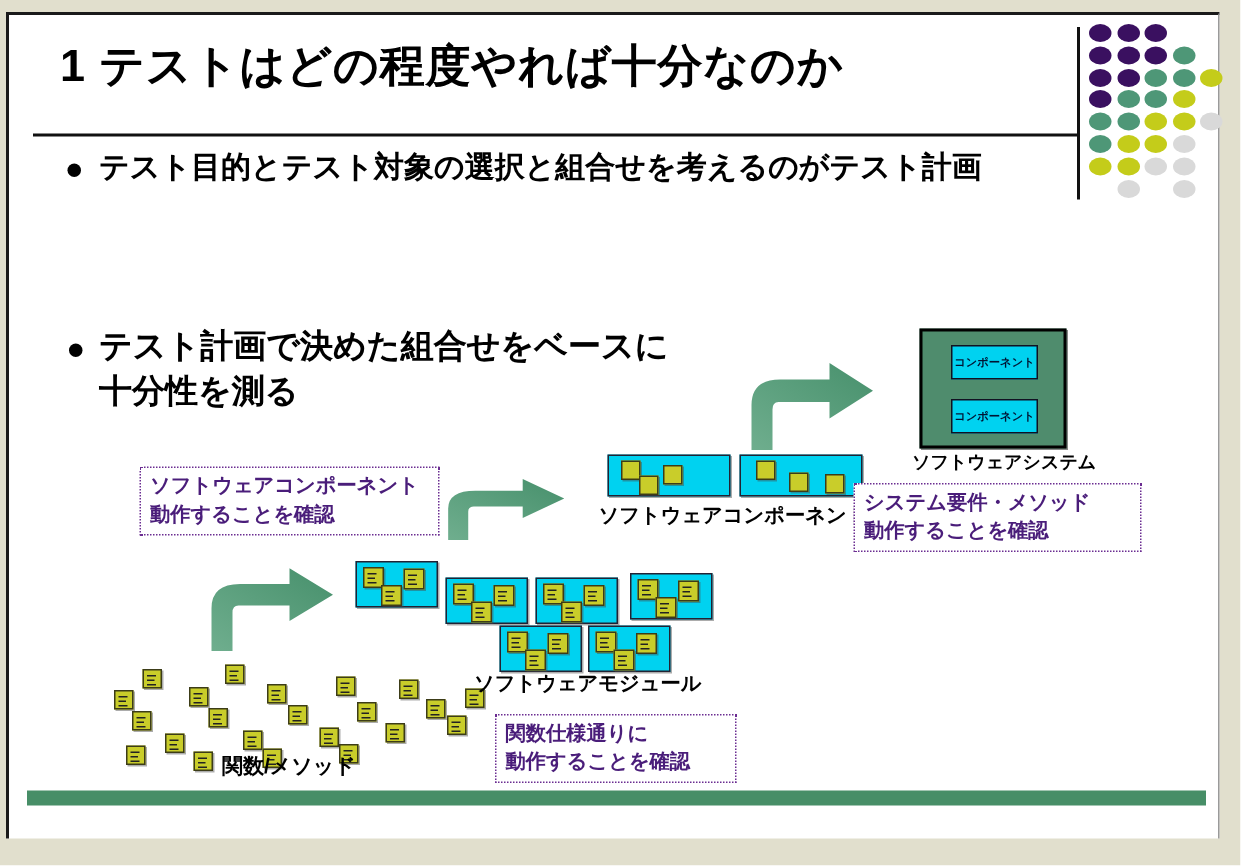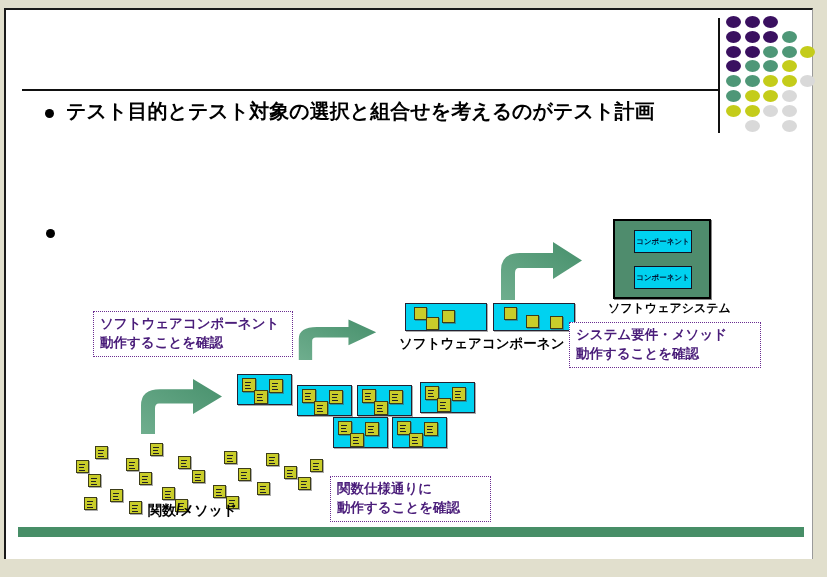--- a/index.html
+++ b/index.html
@@ -44,20 +44,21 @@
   .arrow{position:absolute;}
   .bar{position:absolute;left:18px;top:527px;width:786px;height:10px;background:var(--barGreen,#478e67);}
   .layer{position:absolute;left:0;top:0;width:100%;height:100%;}
 </style>
 </head>
 <body>
 
 <div class="canvas">
   <div class="slide"></div>
 
+  <div class="title">1 テストはどの程度やれば十分なのか</div>
   <div class="hrule"></div>
   <div class="vrule"></div>
   <div class="dots">
       <span class="dot" style="left: 0px; top: 0px; background: var(--dotPurple);"></span>
       <span class="dot" style="left: 18.5px; top: 0px; background: var(--dotPurple);"></span>
       <span class="dot" style="left: 37px; top: 0px; background: var(--dotPurple);"></span>
       <span class="dot" style="left: 0px; top: 14.8px; background: var(--dotPurple);"></span>
       <span class="dot" style="left: 18.5px; top: 14.8px; background: var(--dotPurple);"></span>
       <span class="dot" style="left: 37px; top: 14.8px; background: var(--dotPurple);"></span>
       <span class="dot" style="left: 55.5px; top: 14.8px; background: var(--dotTeal);"></span>
@@ -83,20 +84,22 @@
       <span class="dot" style="left: 18.5px; top: 88.8px; background: var(--dotYellow);"></span>
       <span class="dot" style="left: 37px; top: 88.8px; background: var(--dotGray);"></span>
       <span class="dot" style="left: 55.5px; top: 88.8px; background: var(--dotGray);"></span>
       <span class="dot" style="left: 18.5px; top: 103.6px; background: var(--dotGray);"></span>
       <span class="dot" style="left: 55.5px; top: 103.6px; background: var(--dotGray);"></span>
     </div>
 
   <span class="bullet-dot" style="left:45px;top:109px;"></span>
   <div class="b-text b1">テスト目的とテスト対象の選択と組合せを考えるのがテスト計画</div>
   <span class="bullet-dot" style="left:46px;top:229px;"></span>
+  <div class="b-text b2">テスト計画で決めた組合せをベースに
+十分性を測る</div>
 
   <div class="layer">
       <span class="msq" style="left: 95px; top: 446px;"></span>
       <span class="msq" style="left: 150px; top: 443px;"></span>
       <span class="msq" style="left: 76px; top: 460px;"></span>
       <span class="msq" style="left: 126px; top: 458px;"></span>
       <span class="msq" style="left: 178px; top: 456px;"></span>
       <span class="msq" style="left: 224px; top: 451px;"></span>
       <span class="msq" style="left: 266px; top: 453px;"></span>
       <span class="msq" style="left: 88px; top: 474px;"></span>
@@ -175,20 +178,21 @@
   <svg class="arrow" style="left:496px;top:240px;" width="90" height="60" viewBox="0 0 90 60" preserveAspectRatio="none">
     <path d="M5,60 L5,30 Q5,13 24,13 L57,13 L57,2 L86,20.5 L57,39 L57,28 L23,28 Q19,28 19,33 L19,60 Z" fill="url(#agrad)"></path>
   </svg>
 
   <div class="sysbox">
       <div class="sys-comp" style="top: 9px;">コンポーネント</div>
       <div class="sys-comp" style="top: 45px;">コンポーネント</div>
     </div>
 
   <div class="lvl-label" style="left:148px;top:502px;font-size:14px;">関数/メソッド</div>
+  <div class="lvl-label" style="left:316px;top:447px;">ソフトウェアモジュール</div>
   <div class="lvl-label" style="left:399px;top:335px;">ソフトウェアコンポーネント</div>
   <div class="lvl-label" style="left:608px;top:300px;font-size:12px;">ソフトウェアシステム</div>
 
   <div class="note" style="left:93px;top:311px;width:186px;">ソフトウェアコンポーネント
 動作することを確認</div>
   <div class="note" style="left:569px;top:322px;width:178px;">システム要件・メソッド
 動作することを確認</div>
   <div class="note" style="left:330px;top:476px;width:147px;">関数仕様通りに
 動作することを確認</div>
 

